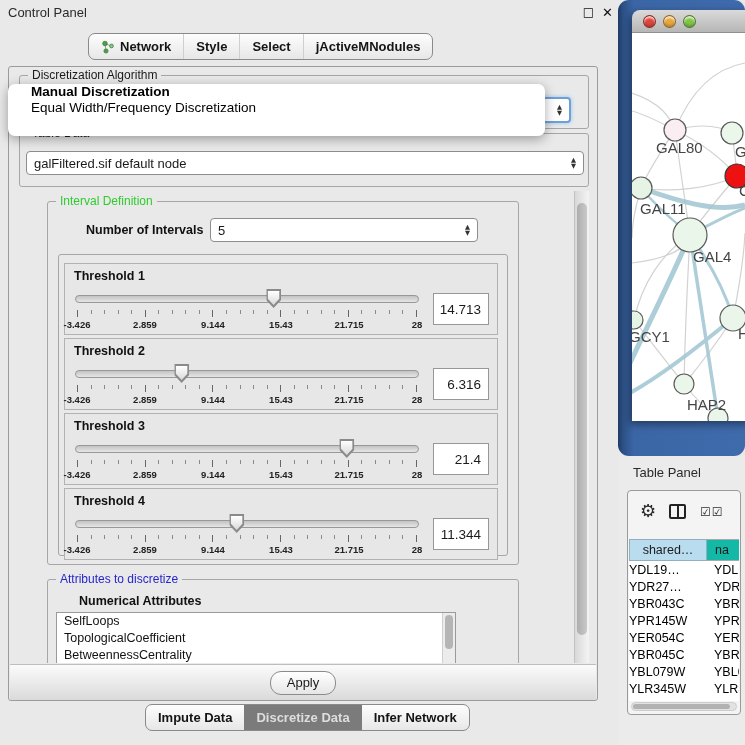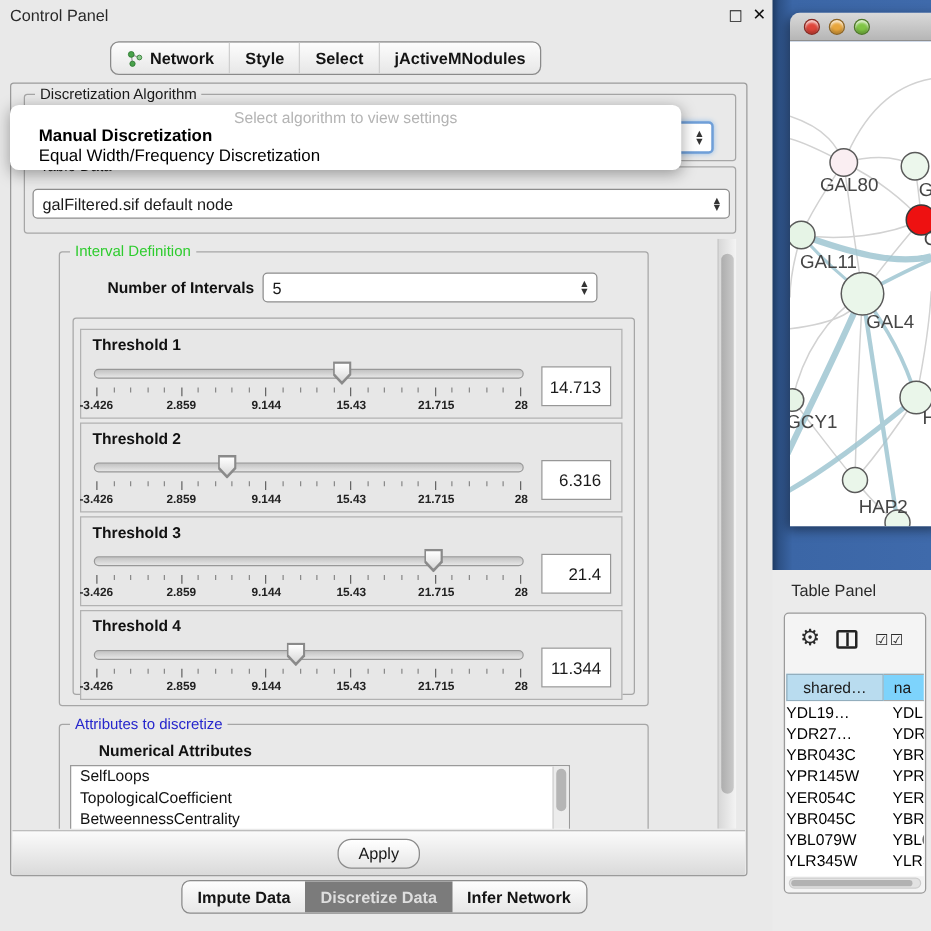--- a/index.html
+++ b/index.html
@@ -76,21 +76,21 @@
 
   
   .popup{position:absolute;left:8px;top:84px;width:537px;height:52px;background:#fff;border-radius:7px;
          box-shadow:0 3px 12px rgba(0,0,0,.35);z-index:50;overflow:hidden;}
   .popup .hint{margin-top:3px;text-align:center;font-size:12.5px;color:#b4b4b4;}
   .popup .opt{padding-left:23px;font-size:13.5px;line-height:16px;color:#000;}
   .popup .opt.bold{font-weight:bold;}
 
   
   .desktop{position:absolute;left:618px;top:0;width:127px;height:456px;
-        background:linear-gradient(90deg,#1e3b64 0px,#2d5186 5px,#3b66a6 16px,#3f6aab 100%);}
+        background:linear-gradient(90deg,#1e3b64 0px,#2d5186 5px,#3b66a6 16px,#3f6aab 100%);border-radius:11px;}
   .net-window{position:absolute;left:14px;top:10px;width:120px;height:411px;
         border-radius:8px 0 0 0;box-shadow:-2px 3px 9px rgba(0,0,0,.45);}
   .net-titlebar{position:absolute;left:0;top:0;right:0;height:23px;border-radius:8px 0 0 0;
         background:linear-gradient(#dadada,#b6b6b6);border-bottom:1px solid #8f8f8f;
         display:flex;align-items:center;gap:7px;padding-left:11px;box-sizing:border-box;}
   .light{width:13px;height:13px;border-radius:50%;border:1px solid rgba(0,0,0,.4);box-sizing:border-box;
         box-shadow:inset 0 2px 2px rgba(255,255,255,.75), inset 0 -2px 2px rgba(0,0,0,.2);}
   .light.red{background:#de453a;} .light.yellow{background:#e8a63c;} .light.green{background:#7fc544;}
   .net-canvas{position:absolute;left:0;top:23px;right:0;height:388px;background:#fff;overflow:hidden;}
 
@@ -100,21 +100,21 @@
         border:1px solid #9a9a9a;border-radius:4px;box-sizing:border-box;}
   .tp-toolbar{position:absolute;left:0;top:0;right:0;height:46px;}
   .icon{position:absolute;color:#2b2b2b;font-family:"DejaVu Sans",sans-serif;}
   .gear{left:12px;top:9px;font-size:18px;}
   .split{left:41px;top:13px;width:17px;height:15px;border:2px solid #222;border-radius:2px;box-sizing:border-box;}
   .split::after{content:"";position:absolute;left:50%;top:0;bottom:0;width:2px;background:#222;transform:translateX(-50%);}
   .checks{left:72px;top:14px;font-size:12px;letter-spacing:1px;}
   .tp-header{position:absolute;left:1px;right:1px;top:48px;height:22px;display:flex;font-size:12.5px;}
   .tp-h1{width:78px;background:#b9dcef;border:1px solid #93aebd;box-sizing:border-box;
         display:flex;align-items:center;justify-content:center;color:#1c1c1c;}
-  .tp-h2{flex:1;background:#7dd3fc;border-top:1px solid #a9a9a9;border-bottom:1px solid #a9a9a9;
+  .tp-h2{flex:1;background:#14b8a6;border-top:1px solid #a9a9a9;border-bottom:1px solid #a9a9a9;
         display:flex;align-items:center;padding-left:8px;overflow:hidden;}
   .tp-rows{position:absolute;left:1px;right:1px;top:70px;height:140px;background:#fff;overflow:hidden;
         font-size:12.5px;color:#000;}
   .tp-row{height:17px;display:flex;align-items:center;}
   .tp-c1{width:78px;text-align:left;}
   .tp-c2{flex:1;padding-left:7px;overflow:hidden;white-space:nowrap;}
   .hscroll{position:absolute;left:3px;right:3px;top:211px;height:9px;border-radius:5px;background:#e2e2e2;
         border:1px solid #cdcdcd;box-sizing:border-box;}
   .hscroll .hthumb{position:absolute;left:1px;top:1px;bottom:1px;width:93%;border-radius:4px;background:#b2b2b2;}
 
@@ -413,21 +413,20 @@
     </div>
     <div class="tab selected">
       <span>Discretize Data</span>
     </div>
     <div class="tab">
       <span>Infer Network</span>
     </div>
   </div>
 
   <div class="popup">
-    <div class="hint">Select algorithm to view settings</div>
     <div class="opt bold">Manual Discretization</div>
     <div class="opt">Equal Width/Frequency Discretization</div>
   </div>
 
   <div class="desktop">
     <div class="net-window">
       <div class="net-titlebar">
         <div class="light red"></div>
         <div class="light yellow"></div>
         <div class="light green"></div>

